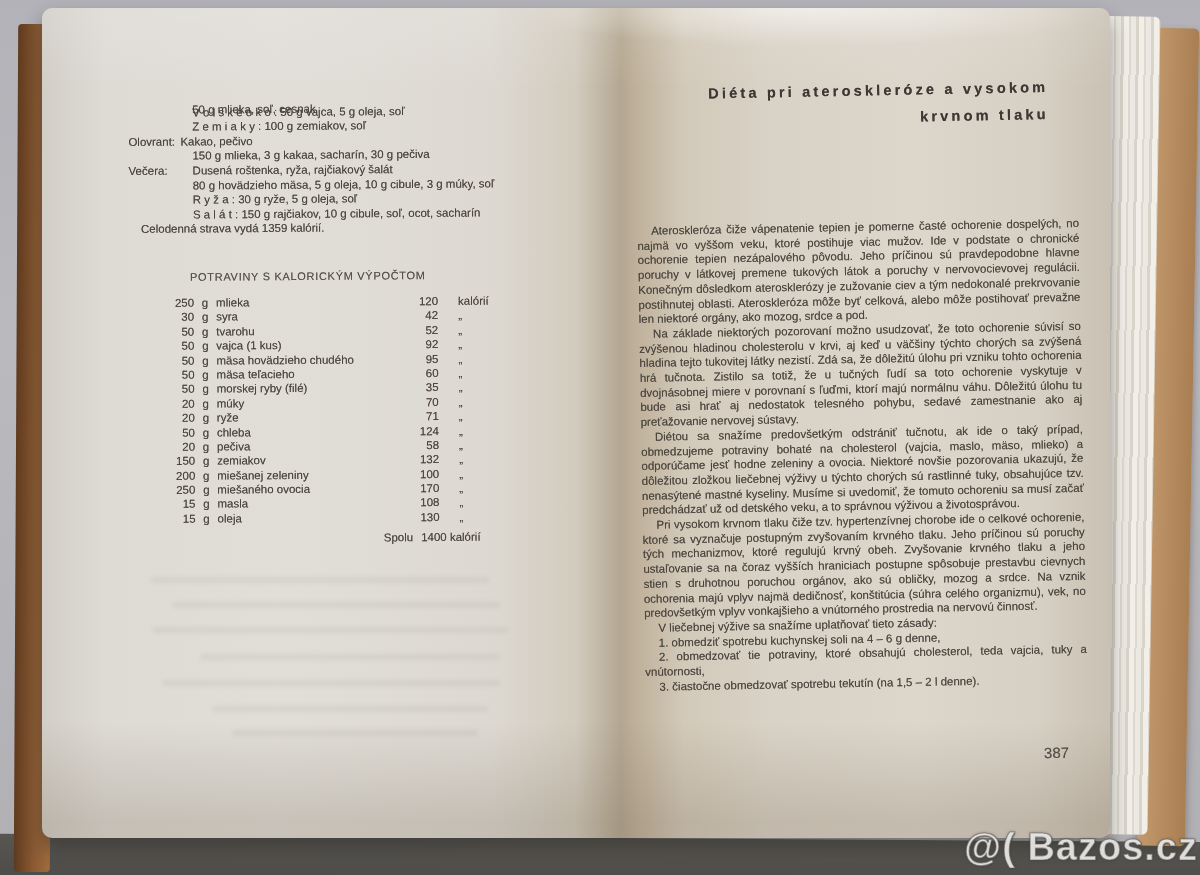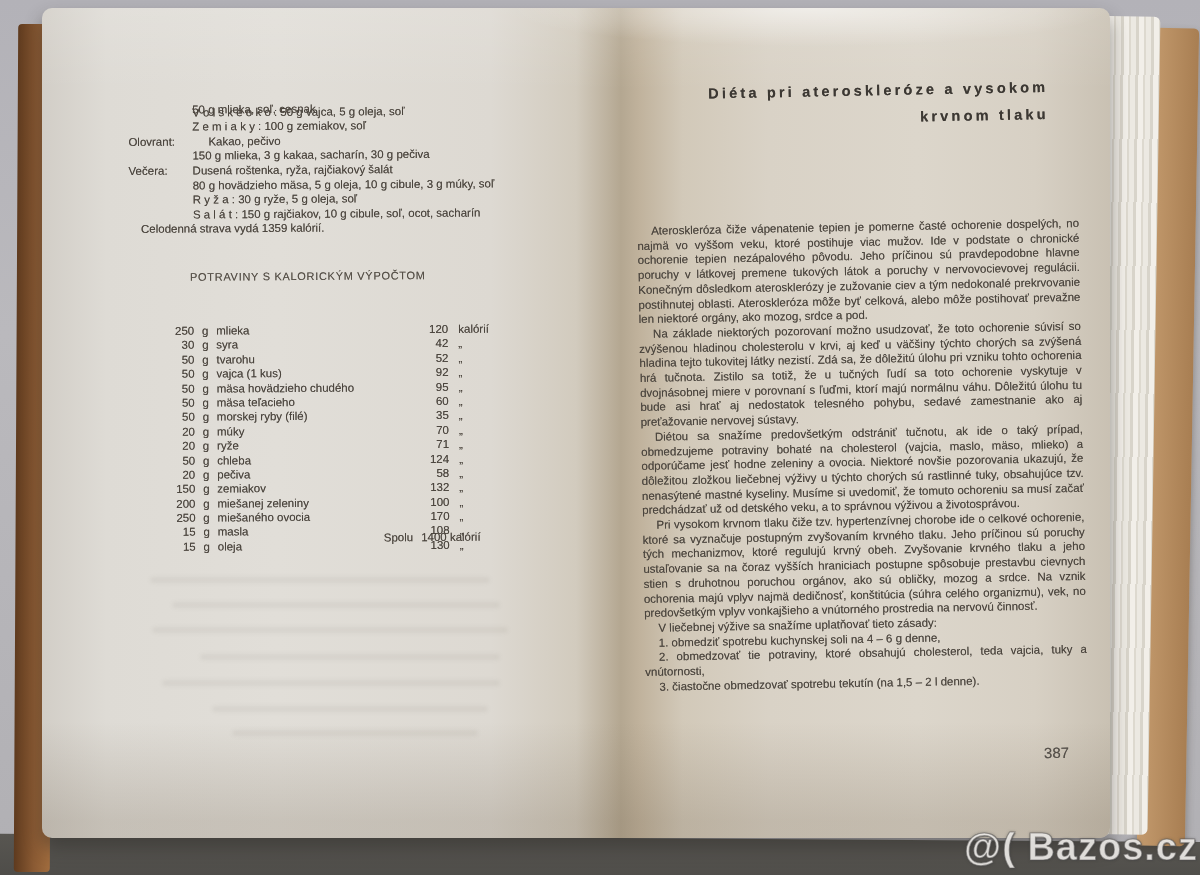--- a/index.html
+++ b/index.html
@@ -56,21 +56,21 @@
   .calorie-table{
     position:absolute;left:158px;top:297px;width:352px;
     transform:rotate(-0.4deg);transform-origin:top left;
     font-size:11.5px;color:#4b453e;text-shadow:0 0 .6px rgba(75,69,62,.65);
   }
   .t-row{display:flex;height:14.4px;align-items:baseline;}
   .t-qty{width:36px;text-align:right;}
   .t-g{width:22px;text-align:center;}
   .t-name{flex:1;text-align:left;white-space:nowrap;}
   .t-val{width:40px;text-align:right;}
-  .t-unit{width:52px;padding-left:10px;margin-top:28px;}
+  .t-unit{width:52px;padding-left:20px;}
   .t-total{display:flex;margin-top:6px;}
   .t-total .lbl{margin-left:224px;}
   .t-total .val{margin-left:8px;}
 
   
   .chapter-heading{
     position:absolute;left:650px;top:74px;width:398px;text-align:right;
     transform:rotate(-1.1deg);transform-origin:top right;
     font-weight:bold;font-size:14.5px;letter-spacing:3.2px;line-height:27px;
     color:#3c3833;text-shadow:0 0 .5px rgba(60,56,51,.7);
@@ -111,21 +111,21 @@
   <div class="ghost-line" style="left:200px;top:654px;width:300px"></div>
   <div class="ghost-line" style="left:162px;top:680px;width:338px"></div>
   <div class="ghost-line" style="left:212px;top:706px;width:276px"></div>
   <div class="ghost-line" style="left:232px;top:730px;width:246px"></div>
 
   <div class="left-content">
     <div id="menu-lines">
         <div class="m-row"><span class="m-text" style="margin-left: 64px; margin-top: 12px;">50 g mlieka, soľ, cesnak</span></div>
         <div class="m-row"><span class="m-text" style="margin-left: 64px;">V o l s k é   o k o :   50 g vajca, 5 g oleja, soľ</span></div>
         <div class="m-row"><span class="m-text" style="margin-left: 64px;">Z e m i a k y :   100 g zemiakov, soľ</span></div>
-        <div class="m-row"><span class="m-label">Olovrant:</span><span class="m-text" style="margin-left: 80px;">Kakao, pečivo</span></div>
+        <div class="m-row"><span class="m-label">Olovrant:</span><span class="m-text" style="margin-left: 52px;">Kakao, pečivo</span></div>
         <div class="m-row"><span class="m-text" style="margin-left: 64px;">150 g mlieka, 3 g kakaa, sacharín, 30 g pečiva</span></div>
         <div class="m-row"><span class="m-label">Večera:</span><span class="m-text" style="margin-left: 64px;">Dusená roštenka, ryža, rajčiakový šalát</span></div>
         <div class="m-row"><span class="m-text" style="margin-left: 64px;">80 g hovädzieho mäsa, 5 g oleja, 10 g cibule, 3 g múky, soľ</span></div>
         <div class="m-row"><span class="m-text" style="margin-left: 64px;">R y ž a :   30 g ryže, 5 g oleja, soľ</span></div>
         <div class="m-row"><span class="m-text" style="margin-left: 64px;">S a l á t :   150 g rajčiakov, 10 g cibule, soľ, ocot, sacharín</span></div>
         <div class="m-row"><span class="m-text" style="margin-left: 12px;">Celodenná strava vydá 1359 kalórií.</span></div>
       </div>
   </div>
 
   <div class="table-heading">POTRAVINY S KALORICKÝM VÝPOČTOM</div>

